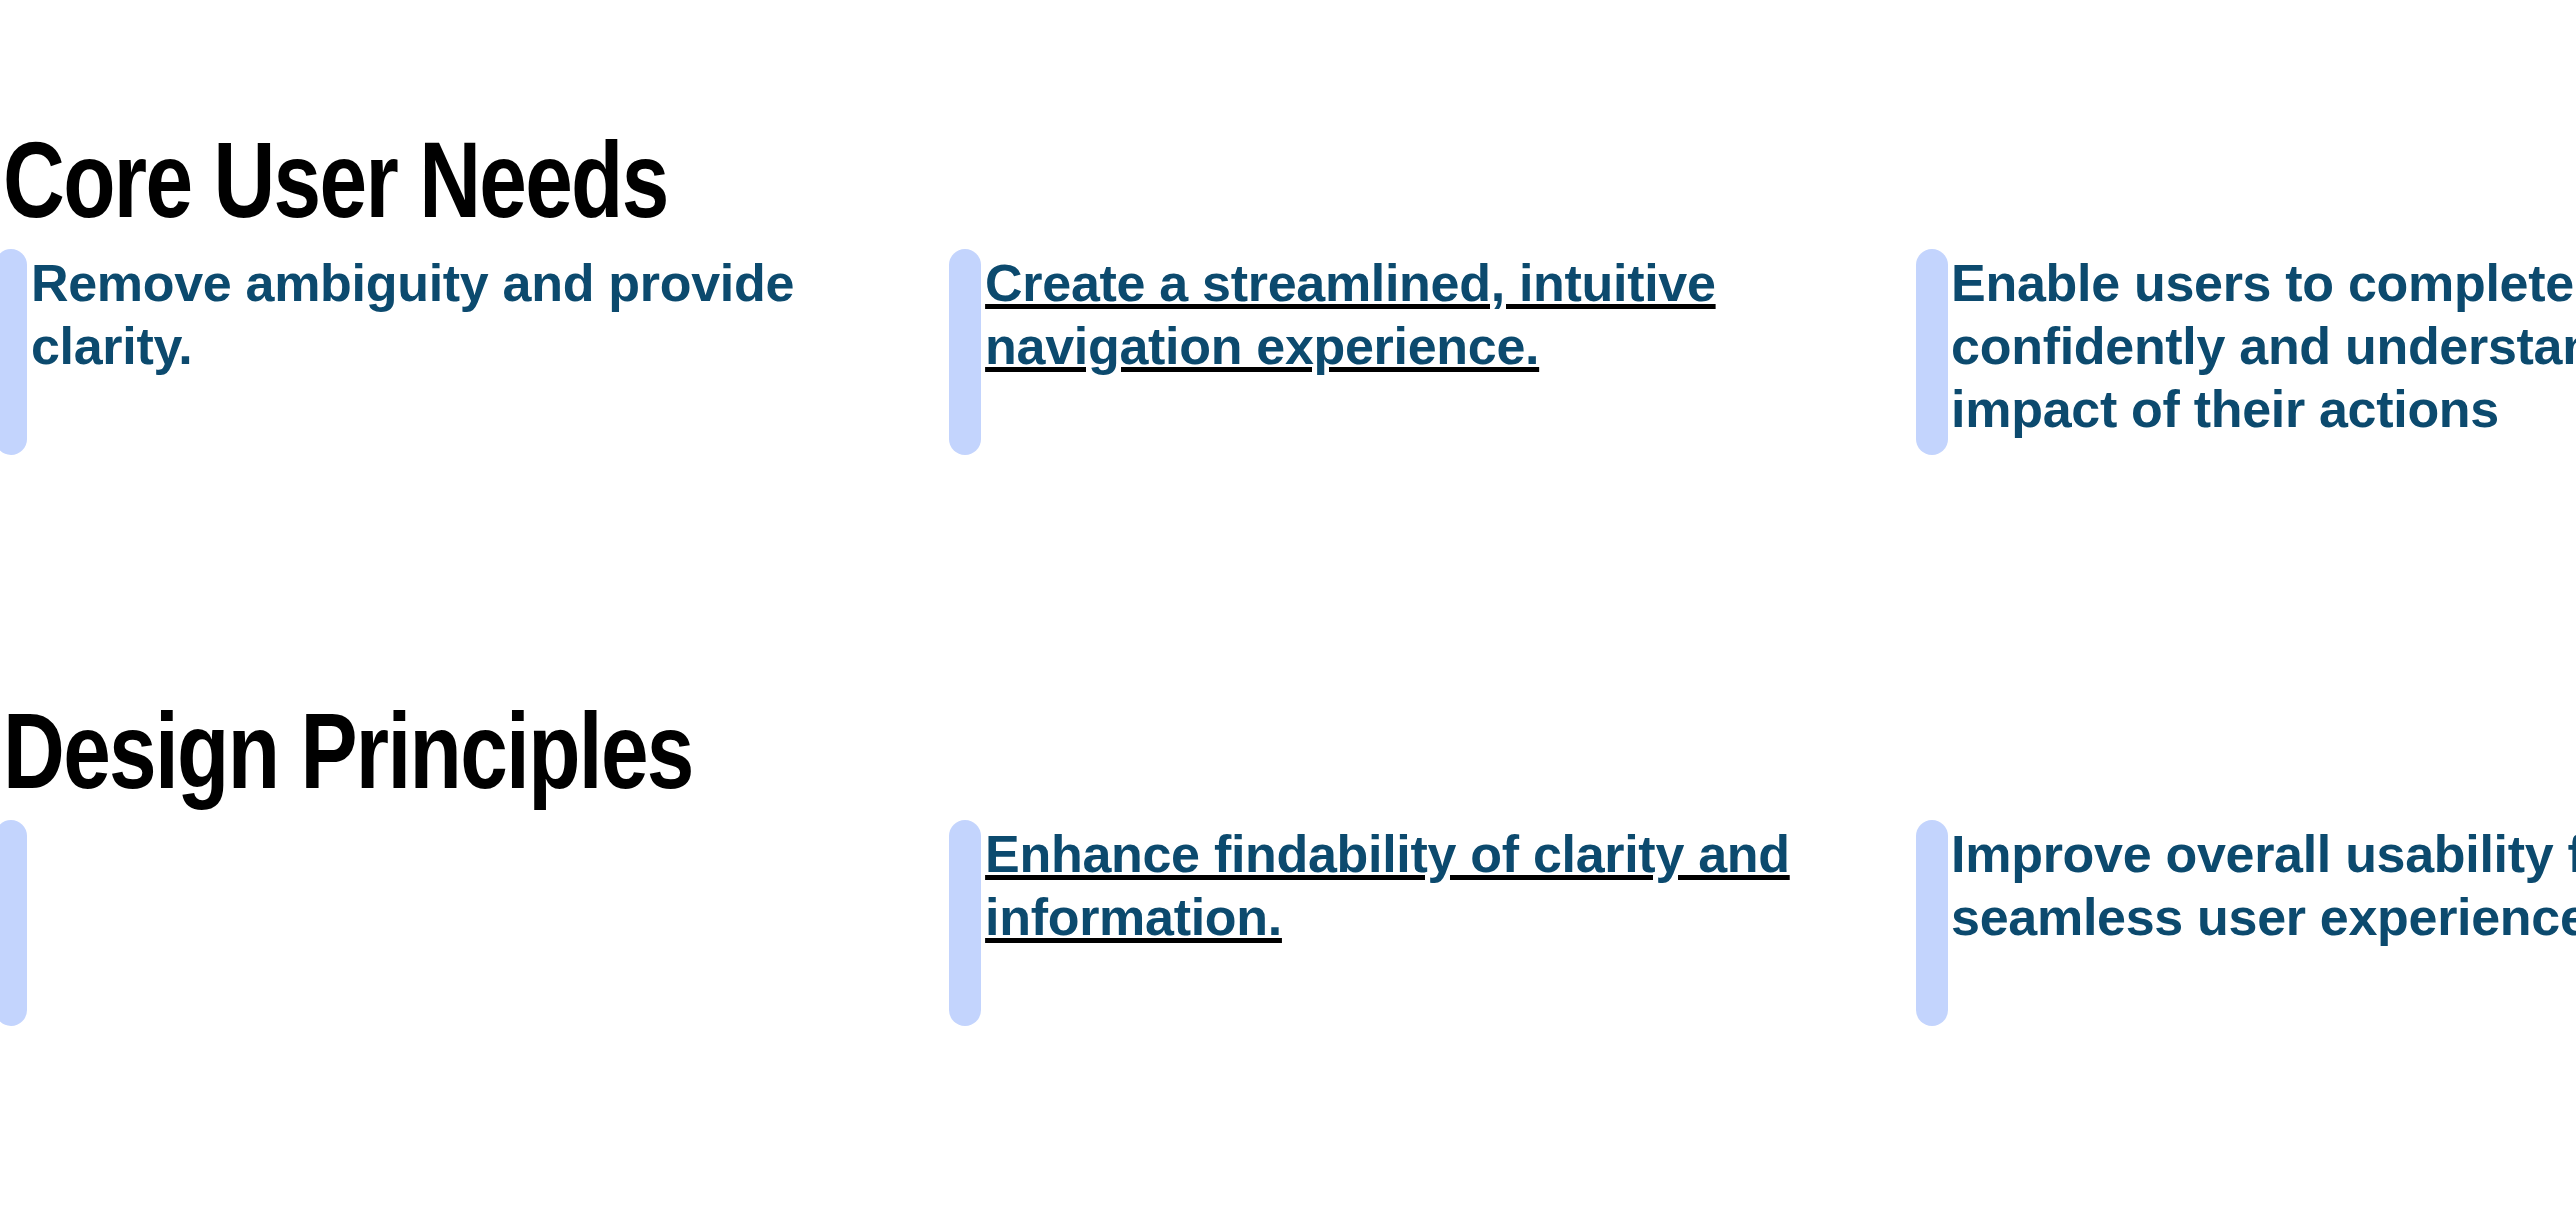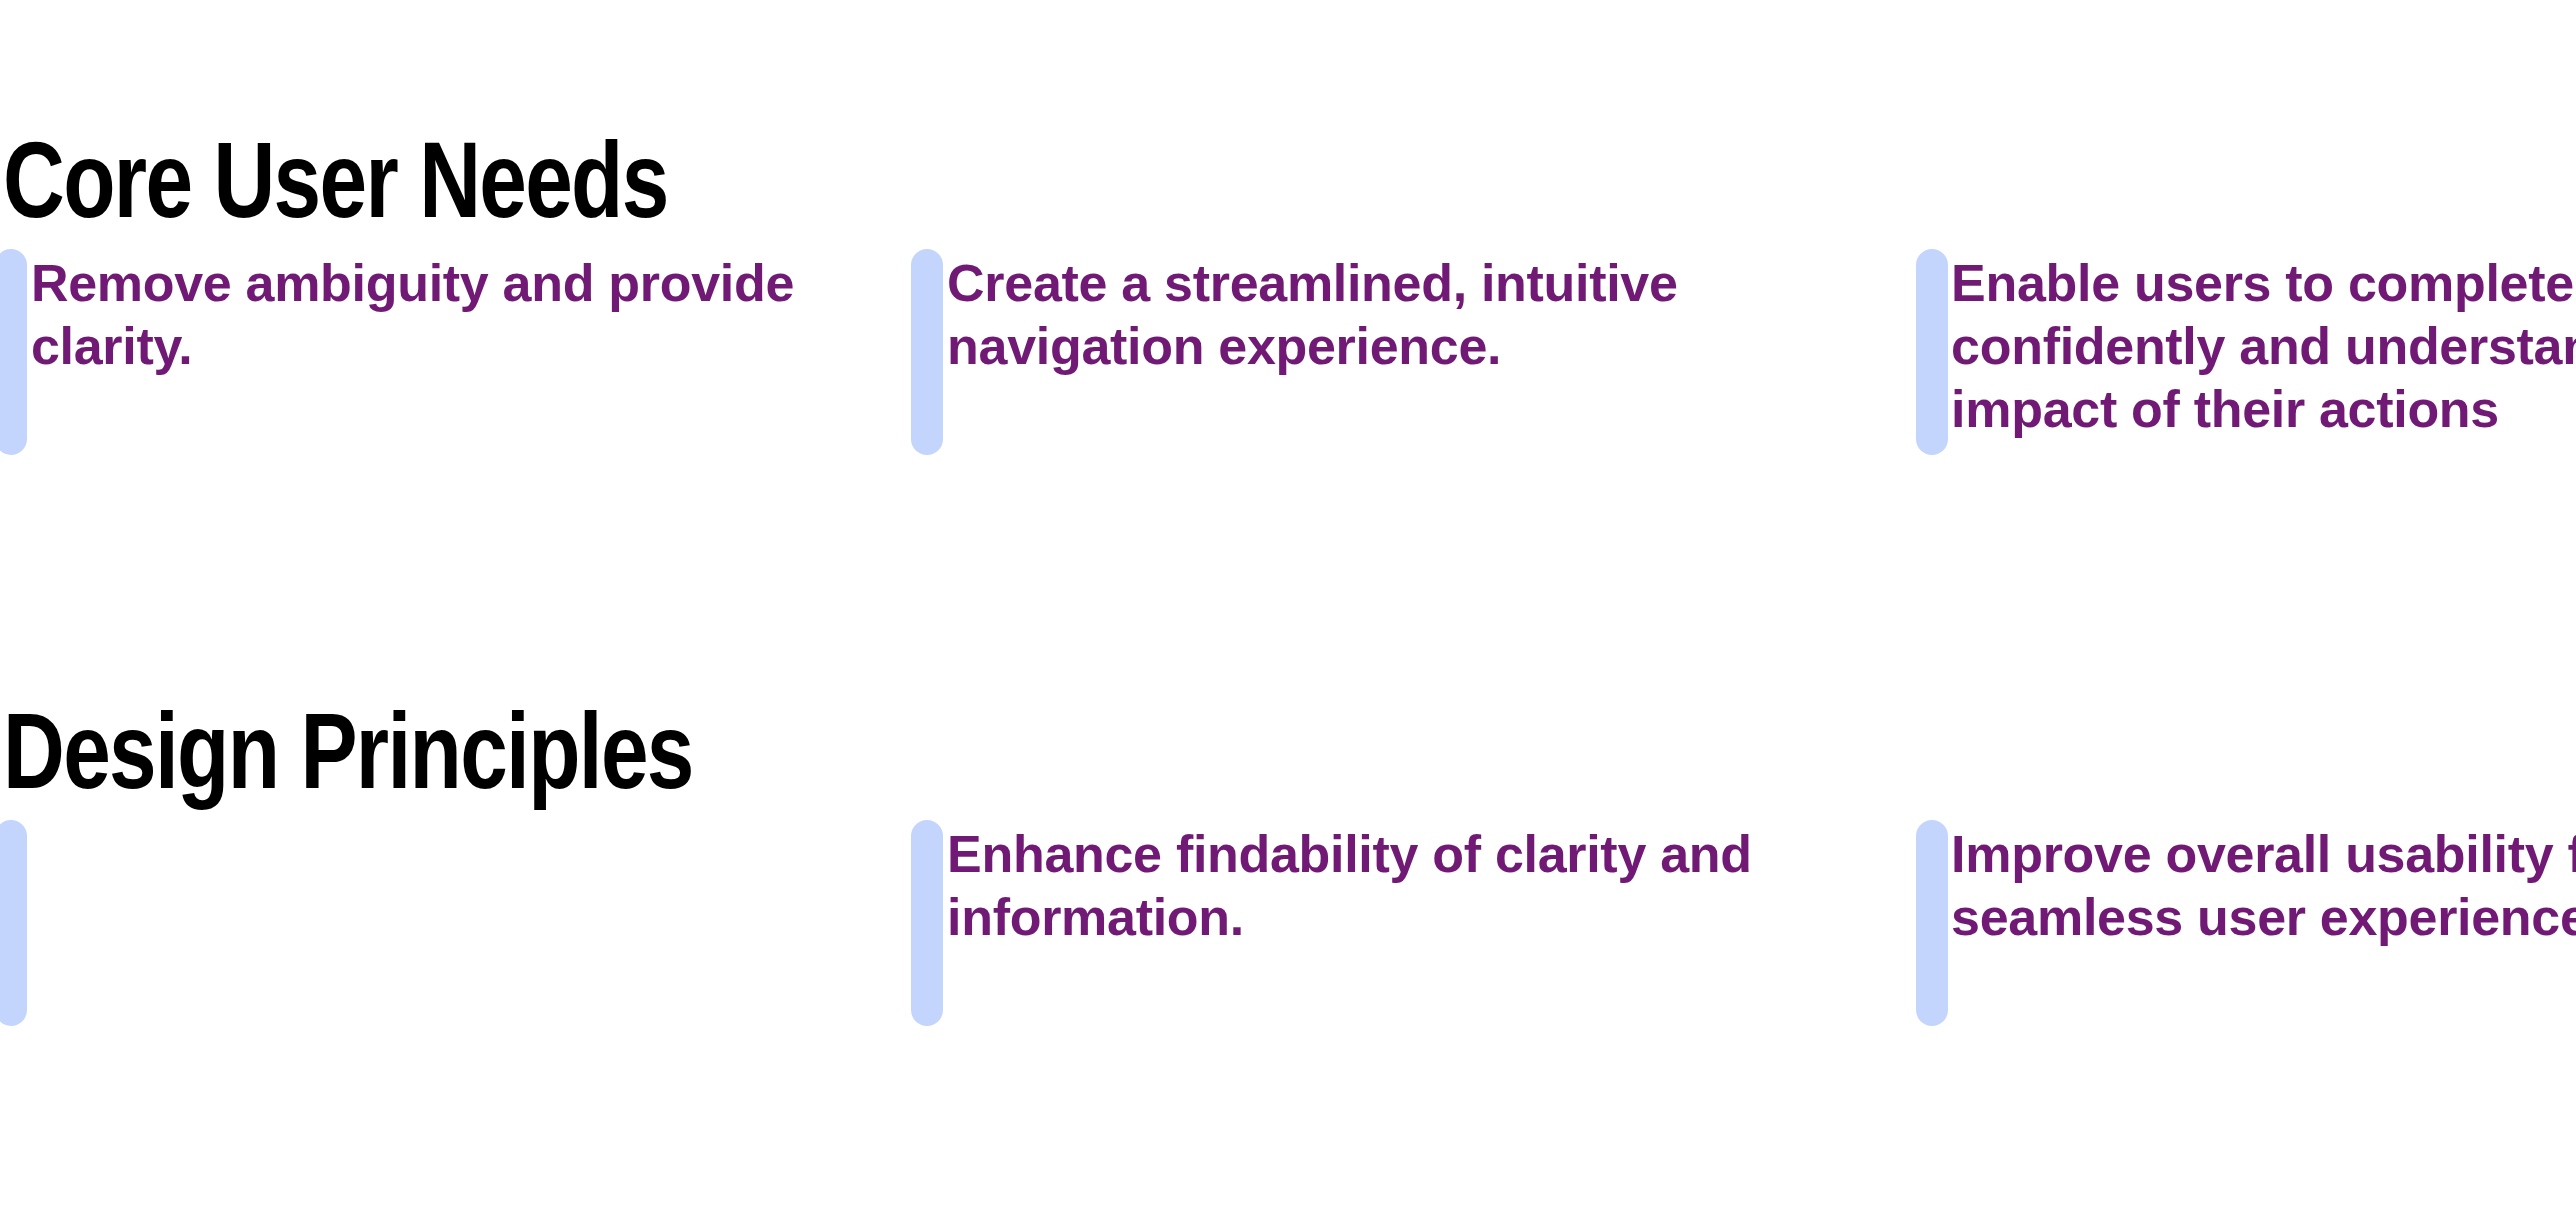--- a/index.html
+++ b/index.html
@@ -53,41 +53,41 @@
     margin-top: 16.5px;
   }
 
   .card {
     position: absolute;
     top: 0;
     display: flex;
     align-items: flex-start;
   }
   .card-1 { left: -5.2px;   width: 943px; }
-  .card-2 { left: 911px;  width: 943px; }
+  .card-2 { left: 949px;  width: 943px; text-decoration: underline; }
   .card-3 { left: 1916px;  width: 835px; }
 
   .accent-bar {
     flex: 0 0 auto;
     width: 32px;
     height: 206px;
     border-radius: 20.6px;
     background: #c3d4fd;
   }
 
   .card-text {
     flex: 1 1 auto;
     margin-left: 4.1px;
     margin-top: 3.1px;
     font-family: "Liberation Sans", sans-serif;
     font-weight: 700;
     font-size: 52px;
     line-height: 63px;
     letter-spacing: -0.3px;
-    color: #701a75;
+    color: #0c4a6e;
   }
   .card-3 .card-text { margin-left: 3.1px; }
 </style>
 </head>
 <body>
 
 <div class="page">
 
   <section class="section section-core">
     <h1 class="section-title">Core User Needs</h1>

